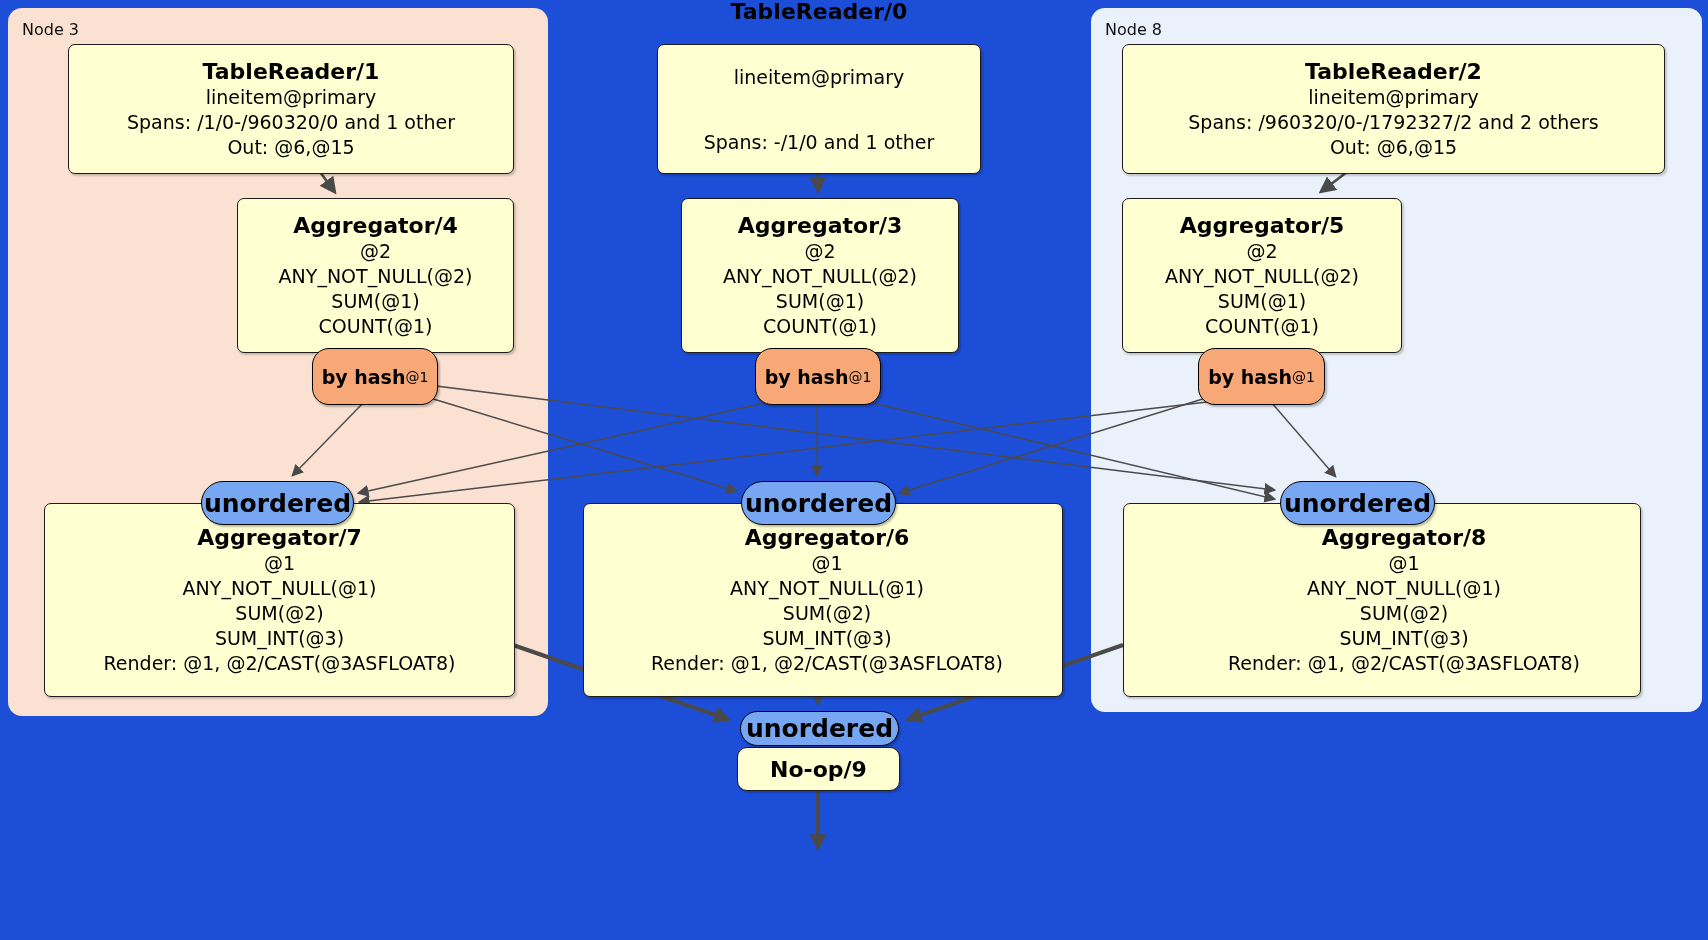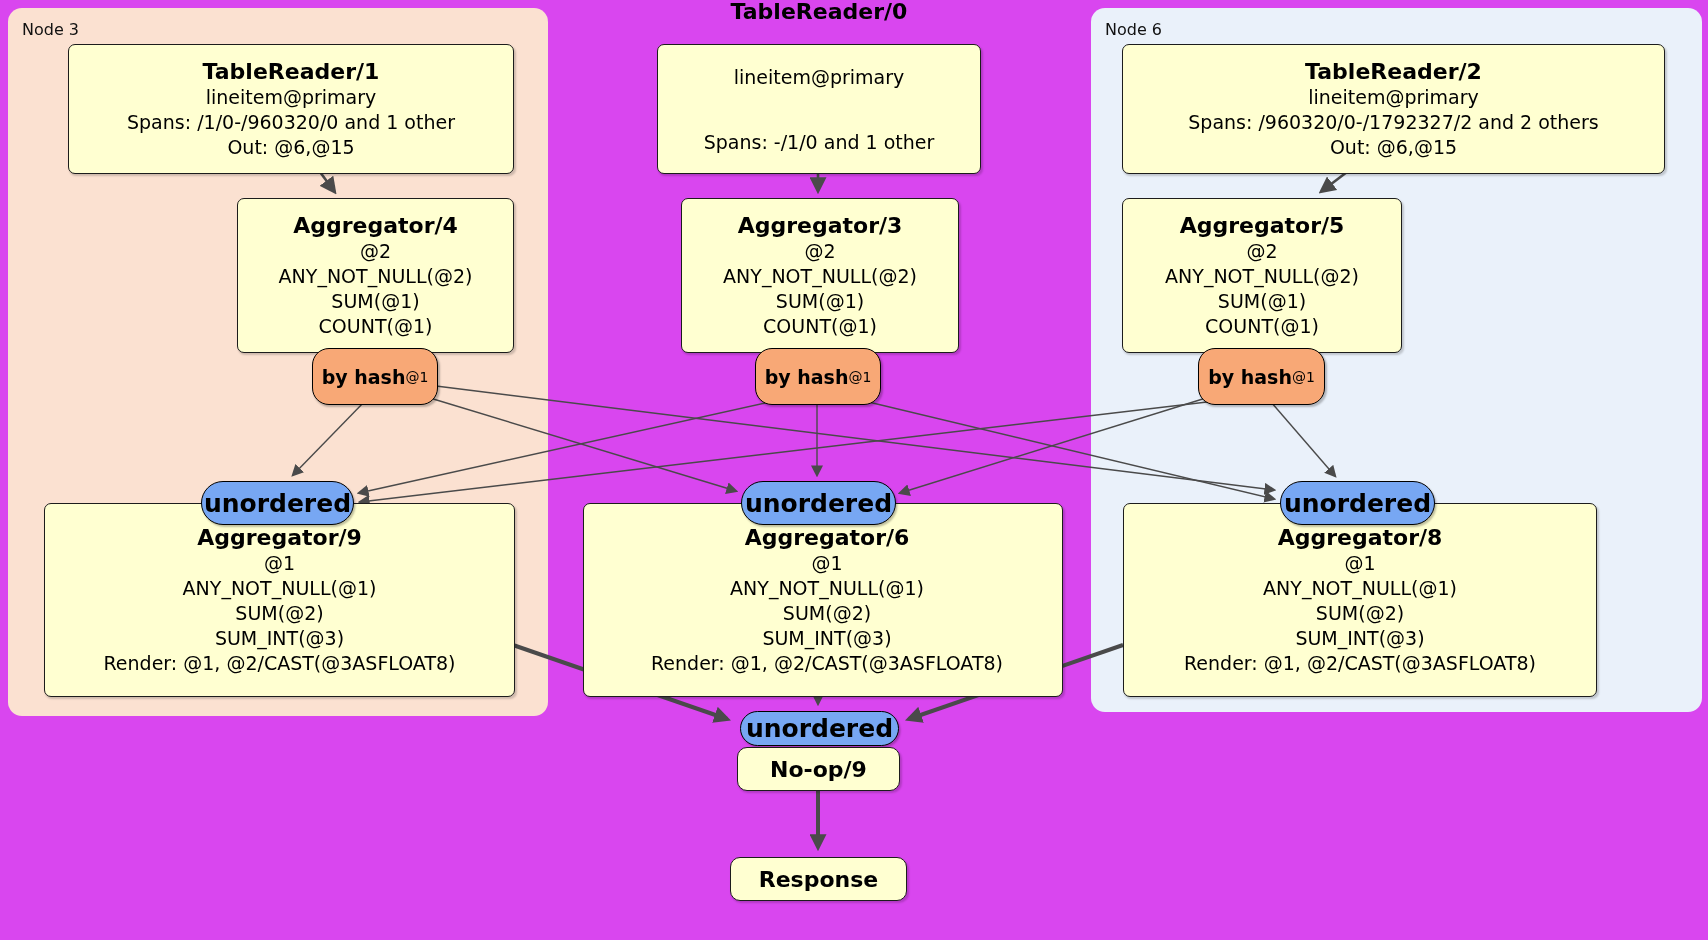--- a/index.html
+++ b/index.html
@@ -1,16 +1,16 @@
 <!DOCTYPE html>
 <html style="--region-node3-bg: #fbe1d1; --region-node1-bg: #d4e2ec; --region-node2-bg: #eaf1fa; --box-fill: #ffffd1; --box-border: #1c1c1c; --router-fill: #f8a876; --sync-fill: #77a7f3; --edge-color: #4a4a4a;"><head>
 <meta charset="utf-8">
 <style>
   html,body{margin:0;padding:0;background:#ffffff;}
-  #canvas{position:relative;width:1708px;height:940px;font-family:"DejaVu Sans","Liberation Sans",sans-serif;color:#000;overflow:hidden;background:#d946ef;}
+  #canvas{position:relative;width:1708px;height:940px;font-family:"DejaVu Sans","Liberation Sans",sans-serif;color:#000;overflow:hidden;background:#1d4ed8;}
   .region{position:absolute;border-radius:14px;}
   .region-label{position:absolute;top:12px;left:14px;font-size:16px;color:#111;}
   .edges{position:absolute;left:0;top:0;pointer-events:none;}
   .box{position:absolute;background:var(--box-fill);border:1.6px solid var(--box-border);border-radius:7px;
        display:flex;flex-direction:column;justify-content:center;align-items:center;text-align:center;
        box-shadow:1.5px 2px 2px rgba(0,0,0,0.18);}
   .box .title{font-weight:bold;font-size:22px;line-height:27px;white-space:nowrap;}
   .box .line{font-size:19px;line-height:25px;white-space:nowrap;}
   .router{position:absolute;background:var(--router-fill);border:1.6px solid #000;border-radius:17px;
           display:flex;flex-direction:row;justify-content:center;align-items:center;
@@ -26,21 +26,21 @@
 </style>
 </head>
 <body>
 
 <div id="canvas">
 
   <div class="region" style="left:8px;top:8px;width:540px;height:708px;background:var(--region-node3-bg);">
     <div class="region-label">Node 3</div>
   </div>
   <div class="region" style="left:1091px;top:8px;width:611px;height:704px;background:var(--region-node2-bg);">
-    <div class="region-label">Node 6</div>
+    <div class="region-label">Node 8</div>
   </div>
 
   <svg class="edges" width="1708" height="940" viewBox="0 0 1708 940">
     <defs>
       <marker id="ah-s" markerUnits="userSpaceOnUse" markerWidth="12" markerHeight="12" refX="8" refY="5" viewBox="0 0 10 10" orient="auto">
         <path d="M0,0 L10,5 L0,10 z" fill="#4a4a4a"></path>
       </marker>
       <marker id="ah-l" markerUnits="userSpaceOnUse" markerWidth="17" markerHeight="17" refX="7.5" refY="5" viewBox="0 0 10 10" orient="auto">
         <path d="M0,0 L10,5 L0,10 z" fill="#4a4a4a"></path>
       </marker>
@@ -80,21 +80,21 @@
     <div class="line">@2</div>
     <div class="line">ANY_NOT_NULL(@2)</div>
     <div class="line">SUM(@1)</div>
     <div class="line">COUNT(@1)</div>
   </div>
   <div class="router" style="left:312px;top:348px;width:124px;height:55px;">
     <div class="rlabel">by hash</div>
     <div class="rkey">@1</div>
   </div>
   <div class="box" style="left:44px;top:503px;width:469px;height:192px;">
-    <div class="title">Aggregator/9</div>
+    <div class="title">Aggregator/7</div>
     <div class="line">@1</div>
     <div class="line">ANY_NOT_NULL(@1)</div>
     <div class="line">SUM(@2)</div>
     <div class="line">SUM_INT(@3)</div>
     <div class="line">Render: @1, @2/CAST(@3ASFLOAT8)</div>
   </div>
   <div class="sync" style="left:201px;top:481px;width:151px;height:42px;">unordered</div>
 
   <div class="box" style="left:657px;top:44px;width:322px;height:128px;gap:40px;">
     <div class="title">TableReader/0</div>
@@ -133,27 +133,26 @@
     <div class="title">Aggregator/5</div>
     <div class="line">@2</div>
     <div class="line">ANY_NOT_NULL(@2)</div>
     <div class="line">SUM(@1)</div>
     <div class="line">COUNT(@1)</div>
   </div>
   <div class="router" style="left:1198px;top:348px;width:125px;height:55px;">
     <div class="rlabel">by hash</div>
     <div class="rkey">@1</div>
   </div>
-  <div class="box" style="left:1123px;top:503px;width:472px;height:192px;">
+  <div class="box" style="left:1123px;top:503px;width:472px;height:192px;padding-left:44px;">
     <div class="title">Aggregator/8</div>
     <div class="line">@1</div>
     <div class="line">ANY_NOT_NULL(@1)</div>
     <div class="line">SUM(@2)</div>
     <div class="line">SUM_INT(@3)</div>
     <div class="line">Render: @1, @2/CAST(@3ASFLOAT8)</div>
   </div>
   <div class="sync" style="left:1280px;top:481px;width:153px;height:42px;">unordered</div>
 
   <div class="sync" style="left:740px;top:711px;width:157px;height:33px;">unordered</div>
   <div class="tailbox" style="left:737px;top:747px;width:161px;height:42px;">No-op/9</div>
-  <div class="tailbox" style="left:730px;top:857px;width:175px;height:42px;">Response</div>
 
 </div>
 
 </body></html>

